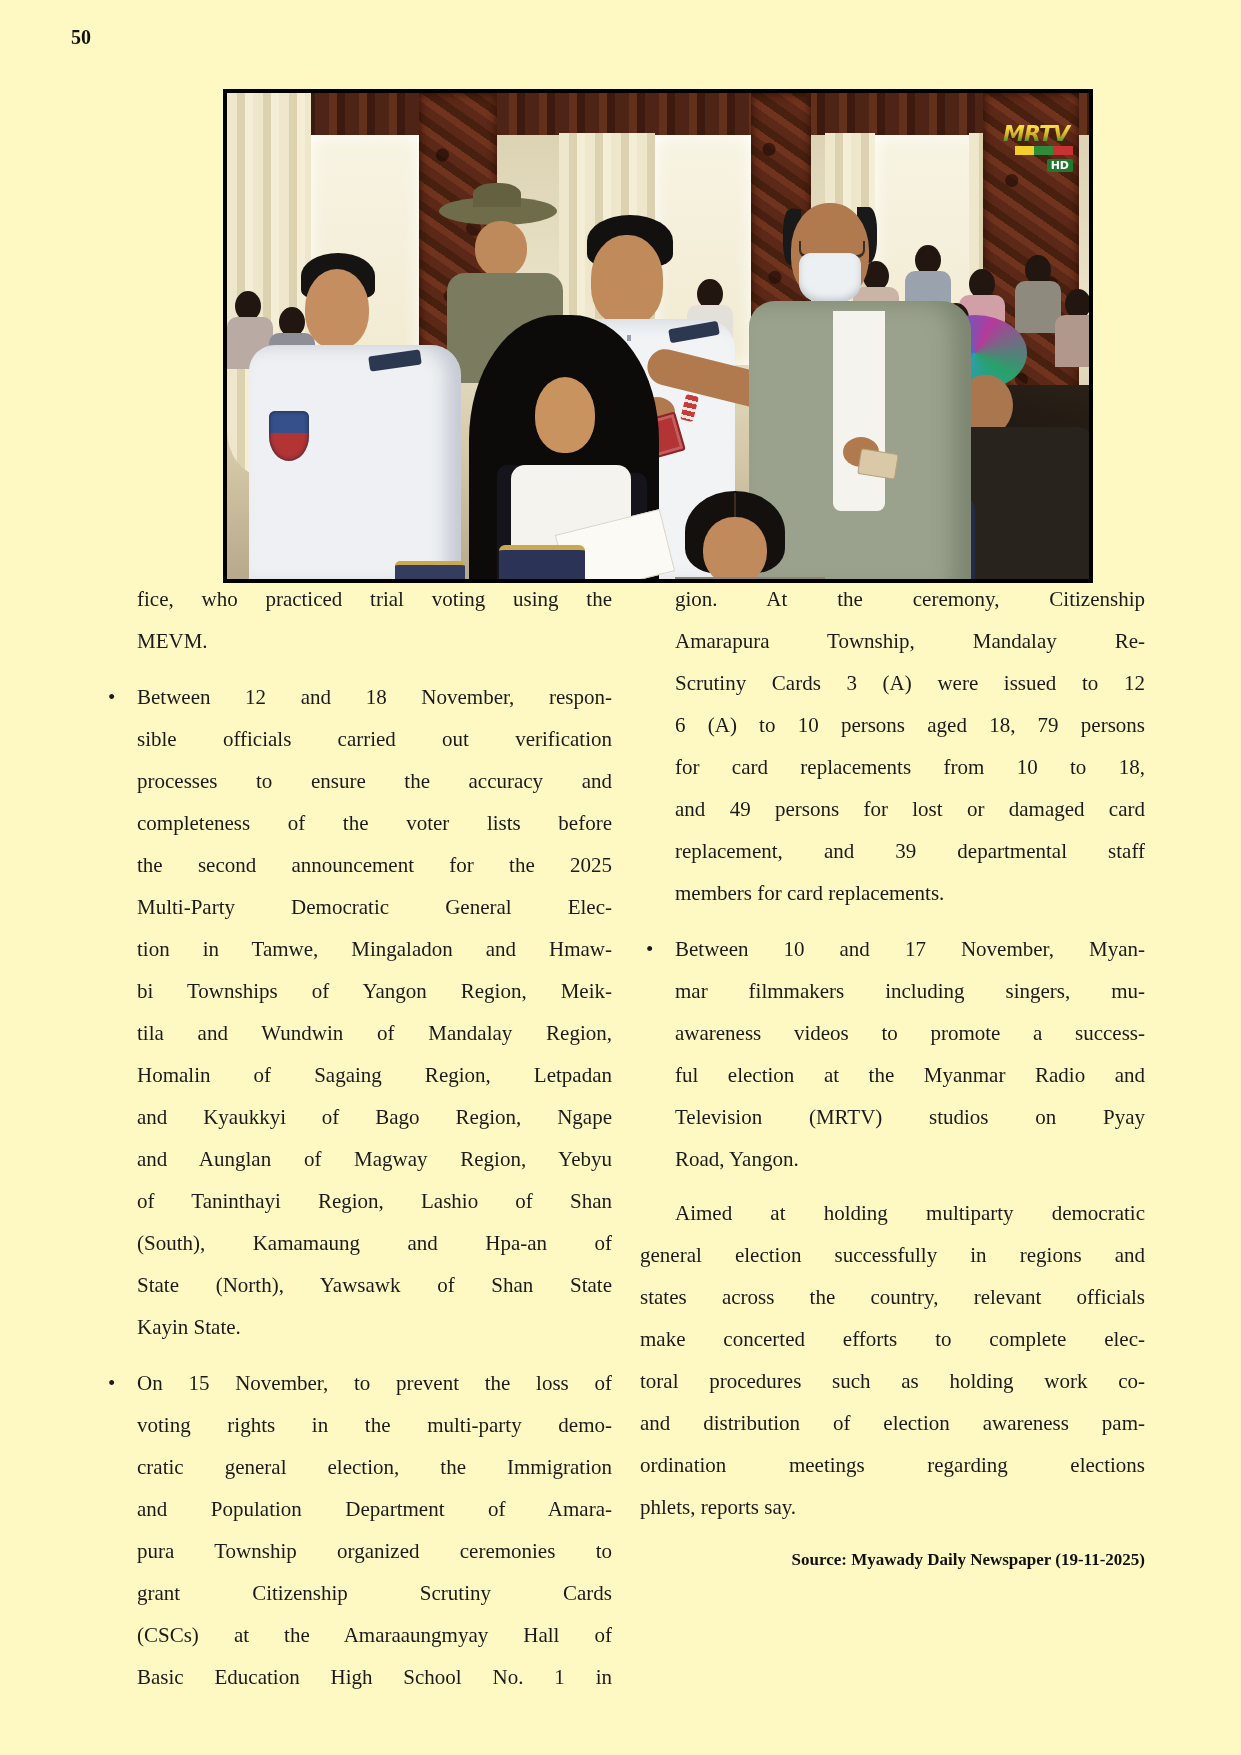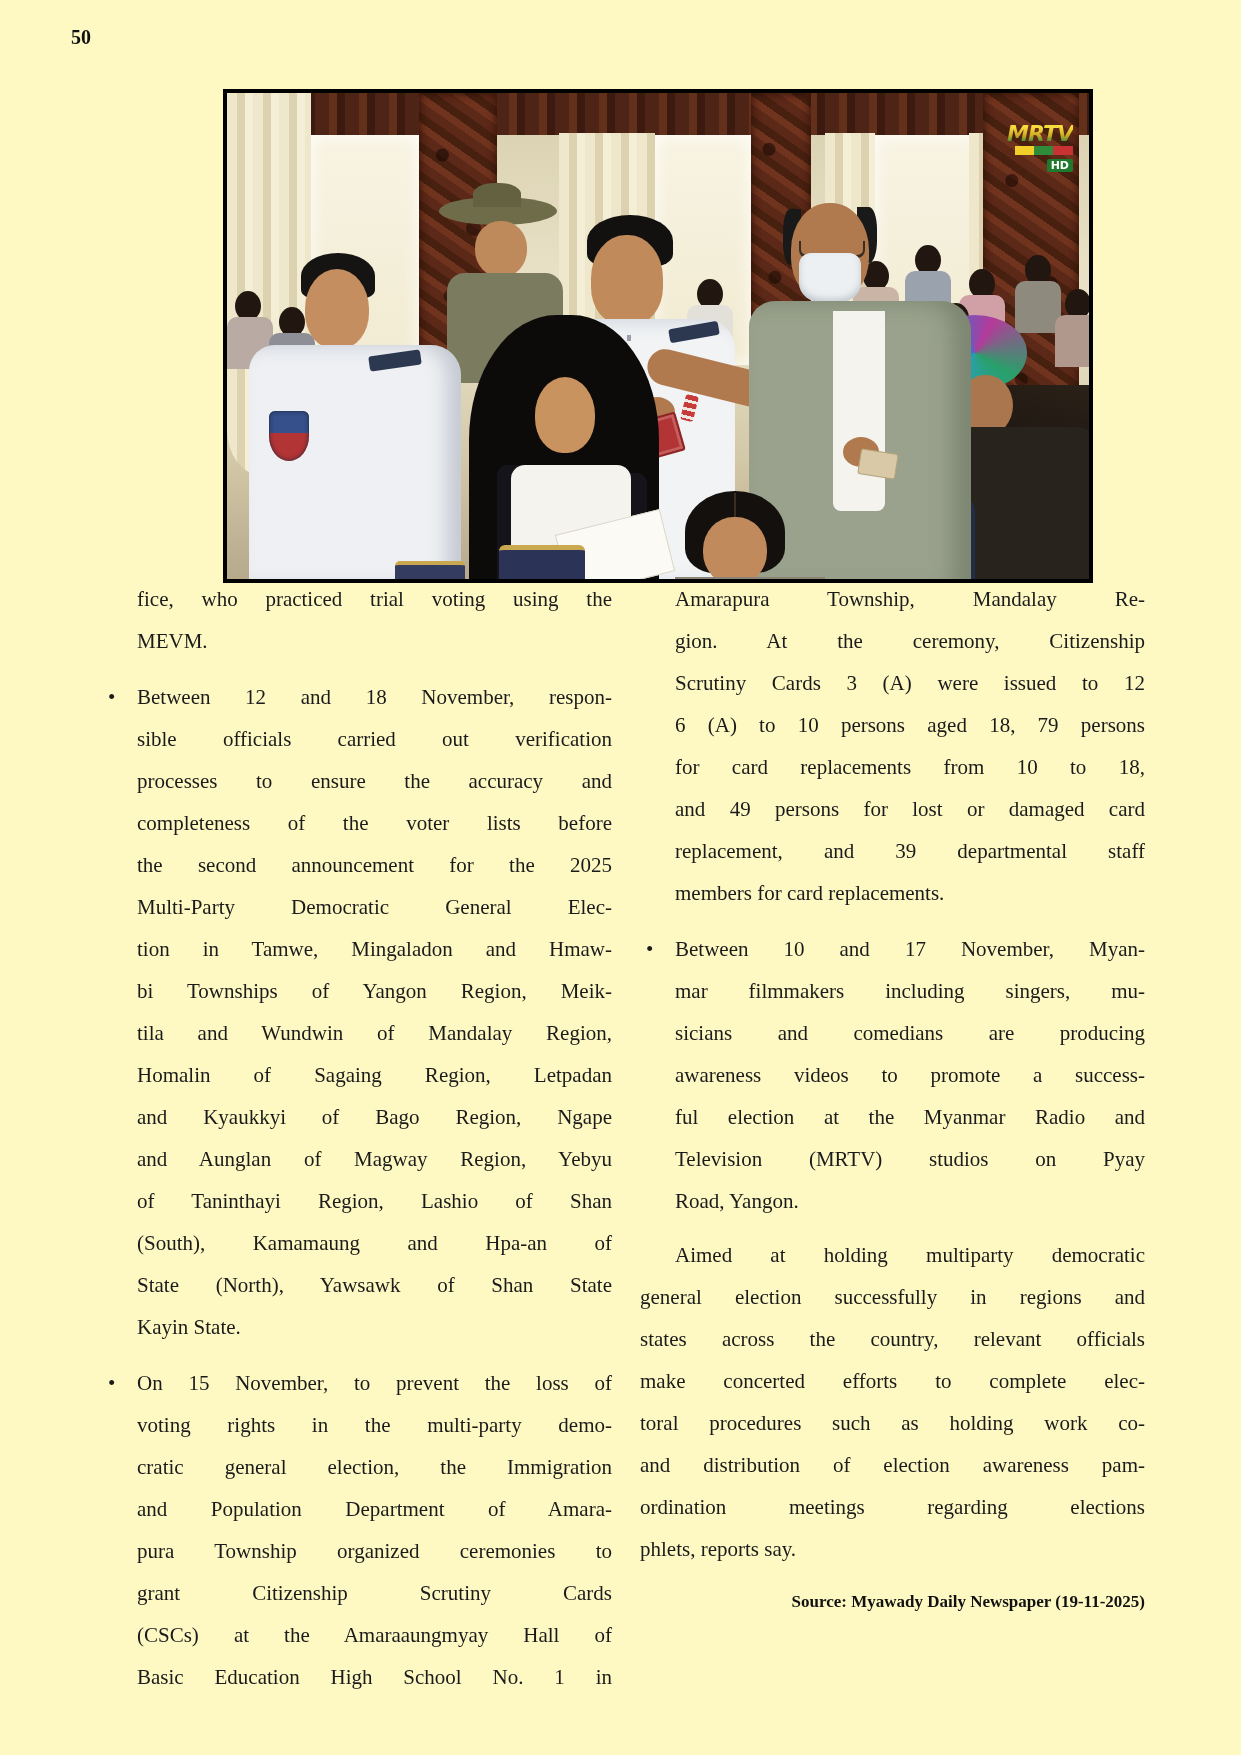--- a/index.html
+++ b/index.html
@@ -134,21 +134,21 @@
   .chair1 { left:272px; top:452px; width:86px; height:42px; background:#2b3356; border-top:5px solid #c9a84f; border-radius:6px 6px 0 0; }
   .chair2 { left:168px; top:468px; width:70px; height:26px; background:#343c60; border-top:4px solid #c9a84f; border-radius:5px 5px 0 0; }
 
   
   .mrtv { right:16px; top:30px; width:74px; height:52px; text-align:right; }
   .mrtv-text {
     position:static; display:block;
     font-family:"DejaVu Sans", sans-serif; font-weight:bold; font-style:italic;
     font-size:22px; line-height:22px; letter-spacing:-1px;
     background:linear-gradient(#f6dc3c 20%,#cfae24 55%,#2e8b3a 90%);
-    -webkit-background-clip:text; background-clip:text; color:transparent;
+    -webkit-background-clip:text; background-clip:text; color:transparent;text-align:center;
   }
   .mrtv-stripes { position:static; display:block; height:9px; margin-top:1px;
     background:linear-gradient(90deg,#f2cf2a 0 33%,#2e8b3a 33% 66%,#c83232 66% 100%); width:58px; margin-left:auto; }
   .mrtv-hd { position:static; display:inline-block; margin-top:2px;
     font-family:"DejaVu Sans", sans-serif; font-weight:bold; font-size:11px; line-height:13px;
     color:#ffffff; background:#1f7a2d; padding:0 4px; border-radius:2px; }
 
   
   .col { position:absolute; top:578px; }
   .col-left { left:102px; width:510px; }
@@ -340,36 +340,35 @@
           <div class="jline">pura Township organized ceremonies to</div>
           <div class="jline">grant Citizenship Scrutiny Cards</div>
           <div class="jline">(CSCs) at the Amaraaungmyay Hall of</div>
           <div class="jline">Basic Education High School No. 1 in</div>
         </div>
     </div>
   </div>
 
   <div class="col col-right">
     <div class="para indented">
+        <div class="jline">gion. At the ceremony, Citizenship</div>
         <div class="jline">Amarapura Township, Mandalay Re-</div>
-        <div class="jline">gion. At the ceremony, Citizenship</div>
         <div class="jline">Scrutiny Cards 3 (A) were issued to 12</div>
         <div class="jline">6 (A) to 10 persons aged 18, 79 persons</div>
         <div class="jline">for card replacements from 10 to 18,</div>
         <div class="jline">and 49 persons for lost or damaged card</div>
         <div class="jline">replacement, and 39 departmental staff</div>
         <div class="jline">members for card replacements.</div>
       </div>
 
     <div class="bullet-item">
       <span class="bullet-marker">•</span>
       <div class="para">
           <div class="jline">Between 10 and 17 November, Myan-</div>
           <div class="jline">mar filmmakers including singers, mu-</div>
-          <div class="jline">sicians and comedians are producing</div>
           <div class="jline">awareness videos to promote a success-</div>
           <div class="jline">ful election at the Myanmar Radio and</div>
           <div class="jline">Television (MRTV) studios on Pyay</div>
           <div class="jline">Road, Yangon.</div>
         </div>
     </div>
 
     <div class="para closing">
         <div class="jline">Aimed at holding multiparty democratic</div>
         <div class="jline">general election successfully in regions and</div>

